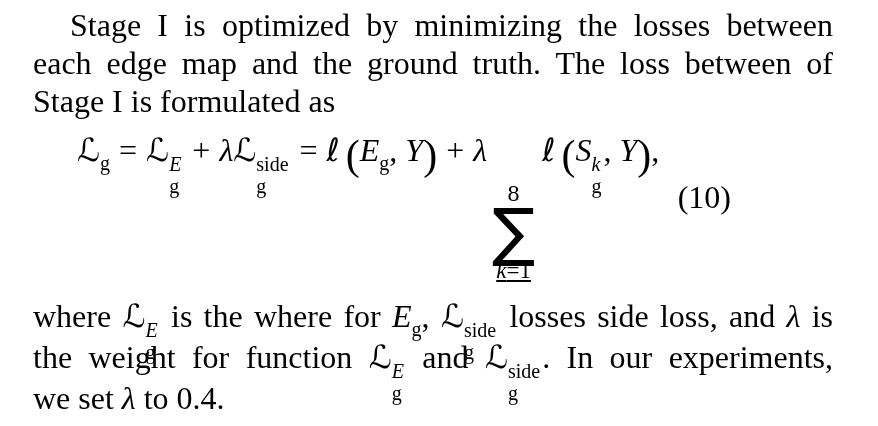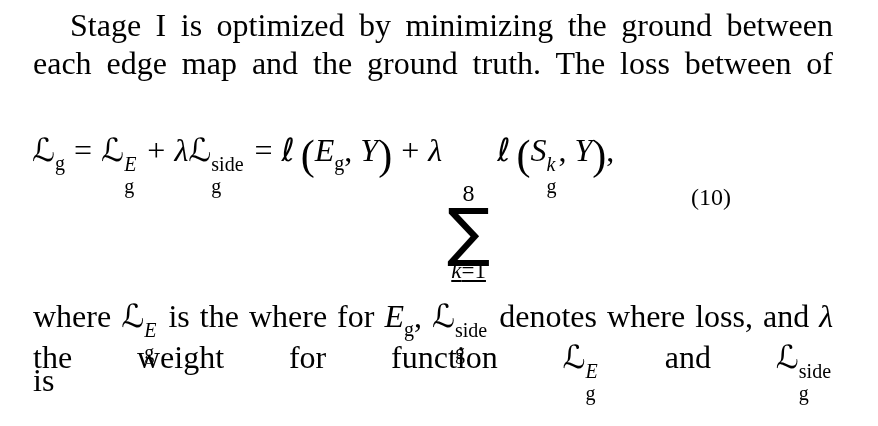--- a/index.html
+++ b/index.html
@@ -71,21 +71,21 @@
     font-family: "Liberation Serif", serif;
   }
   .lp { padding-left: 4px; }
 
   
   .equation {
     position: absolute;
     left: 0; top: 150px;
     width: 776px;
     box-sizing: border-box;
-    padding-left: 32px;
+    padding-left: 77px;
     font-size: 32px;
     white-space: nowrap;
     line-height: 0;
   }
   .sumstack {
     display: inline-flex;
     flex-direction: column;
     justify-content: space-between;
     align-items: center;
     height: 100px;
@@ -96,32 +96,33 @@
   .sumglyph {
     font-size: 64px;
     line-height: 52px;
     font-family: "DejaVu Sans", sans-serif;
   }
   .sumbot  { font-size: 23px; line-height: 22px; text-decoration: underline; }
   .eqnum {
     position: absolute;
     right: 45px;
     top: 31px;
-    font-size: 24px;
+    font-size: 32px;
     line-height: 32px;
   }
 </style>
 </head>
 <body>
 
 <div class="page">
 
   <div class="para" id="p1">
-    <div class="line jline indent">Stage I is optimized by minimizing the ground between</div>
+    <div class="line jline indent">Stage I is optimized by minimizing the losses between</div>
     <div class="line jline">each edge map and the ground truth. The loss between of</div>
+    <div class="line">Stage I is formulated as</div>
   </div>
 
   <div class="equation"><span class="scr">ℒ</span><span class="msub">g</span><span class="op">=</span><span class="scr">ℒ</span><span class="supsub">
         <span class="sup it">E</span>
         <span class="sub">g</span>
       </span><span class="op">+</span><span class="mi">λ</span><span class="scr">ℒ</span><span class="supsub">
         <span class="sup">side</span>
         <span class="sub">g</span>
       </span><span class="op">=</span><span class="ell">ℓ</span><span class="bigp lp">(</span><span class="mi">E</span><span class="msub">g</span><span>,</span> <span class="mi">Y</span><span class="bigp">)</span><span class="op">+</span><span class="mi">λ</span><span class="sumstack">
         <span class="sumtop">8</span>
@@ -139,31 +140,36 @@
       <span class="scr">ℒ</span><span class="supsub">
           <span class="sup it">E</span>
           <span class="sub">g</span>
         </span>
       <span>is the where for</span>
       <span class="mi">E</span><span class="msub">g</span><span>,</span>
       <span class="scr">ℒ</span><span class="supsub">
           <span class="sup">side</span>
           <span class="sub">g</span>
         </span>
-      <span>denotes where loss, and</span>
+      <span>losses side loss, and</span>
       <span class="mi">λ</span>
       <span>is</span>
     </div>
     <div class="line jline">
       <span>the weight for function</span>
       <span class="scr">ℒ</span><span class="supsub">
           <span class="sup it">E</span>
           <span class="sub">g</span>
         </span>
       <span>and</span>
       <span class="scr">ℒ</span><span class="supsub">
           <span class="sup">side</span>
           <span class="sub">g</span>
-        </span>
+        </span><span>. In our experiments,</span>
+    </div>
+    <div class="line">
+      <span>we set</span>
+      <span class="mi">λ</span>
+      <span>to 0.4.</span>
     </div>
   </div>
 
 </div>
 
 </body></html>

